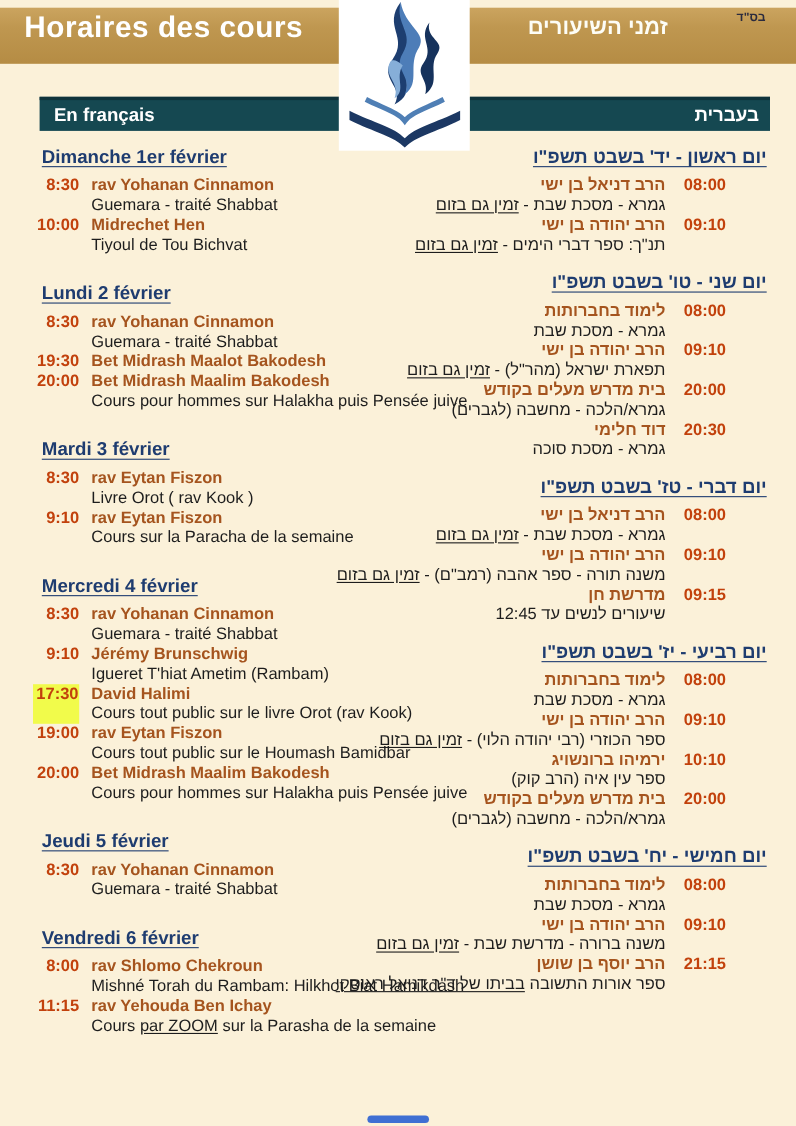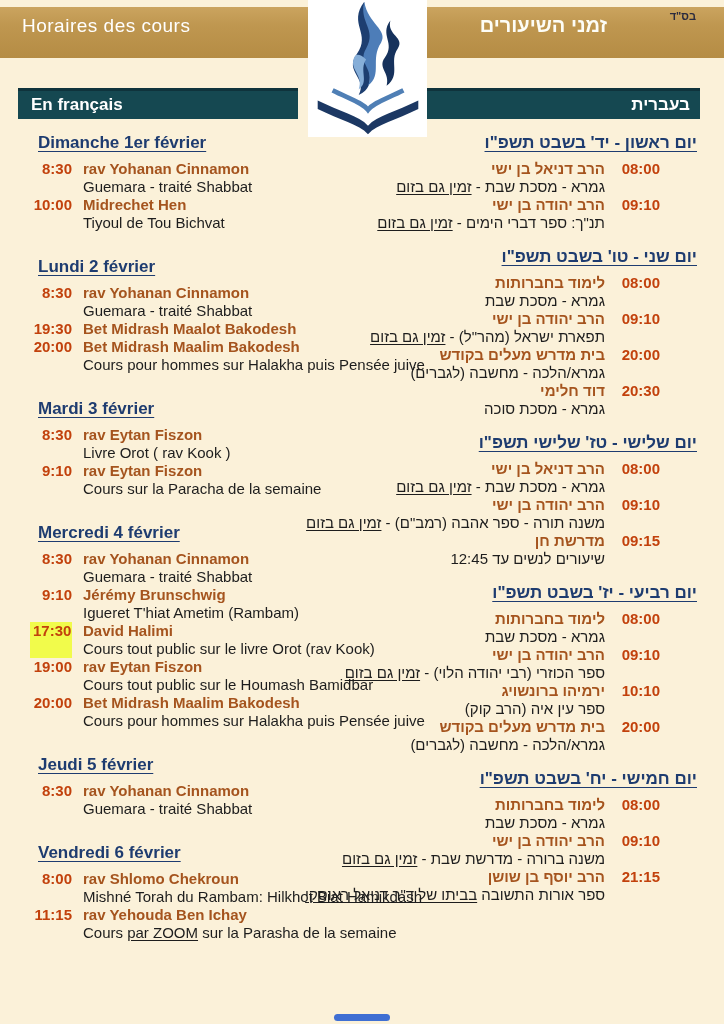--- a/index.html
+++ b/index.html
@@ -5,27 +5,27 @@
   html,body{margin:0;padding:0;background:#e9e2d0;}
   .page{
     position:relative;width:724px;height:1024px;overflow:hidden;
     background:#fbf1d9;
     font-family:"Liberation Sans","DejaVu Sans",sans-serif;
   }
   
   .band{position:absolute;left:0;top:7px;width:100%;height:51px;
     background:linear-gradient(180deg,#cba45f 0%,#bf9750 35%,#b58c44 100%);}
   .title-fr{position:absolute;left:22px;top:0;line-height:51px;
-    font-size:19px;font-weight:normal;color:#ffffff;letter-spacing:.5px;}
+    font-size:27px;font-weight:bold;color:#ffffff;letter-spacing:.5px;}
   .title-he{position:absolute;right:117px;top:0;line-height:51px;
     font-size:20px;font-weight:bold;color:#fdfdf6;direction:rtl;}
   .bsd{position:absolute;right:28px;top:10px;font-size:11px;font-weight:bold;color:#2b2b3e;direction:rtl;}
   
   .bar{position:absolute;top:88px;height:31px;background:#154851;border-top:3px solid #0f333c;box-sizing:border-box;}
-  .bar-fr{left:18px;width:280px;}
+  .bar-fr{left:36px;width:280px;}
   .bar-he{left:427px;width:273px;}
   .bar .lbl{display:block;line-height:27px;font-size:17px;font-weight:bold;color:#ffffff;}
   .bar-fr .lbl{padding-left:13px;text-align:left;}
   .bar-he .lbl{padding-right:10px;text-align:right;direction:rtl;padding-left:15px;}
   
   .logo-strip{position:absolute;left:308px;top:0;width:119px;height:137px;background:#ffffff;
     display:flex;justify-content:center;align-items:flex-start;z-index:5;}
   
   .col{position:absolute;top:132px;}
   #col-fr{left:30px;width:332px;}
@@ -262,21 +262,21 @@
           <div class="entry">
     <span class="time">20:30</span>
     <span class="body">
       <span class="name">דוד חלימי</span>
       <span class="desc"><span>גמרא - מסכת סוכה</span></span>
     </span>
   </div>
         </div>
   </section>
       <section class="day">
-    <h2 class="day-title">יום שלישי - טז' שלישי תשפ"ו</h2>
+    <h2 class="day-title">יום דברי - טז' בשבט תשפ"ו</h2>
     <div class="entries">
           <div class="entry">
     <span class="time">08:00</span>
     <span class="body">
       <span class="name">הרב דניאל בן ישי</span>
       <span class="desc"><span>גמרא - מסכת שבת - </span><span class="u">זמין גם בזום</span></span>
     </span>
   </div>
           <div class="entry">
     <span class="time">09:10</span>

